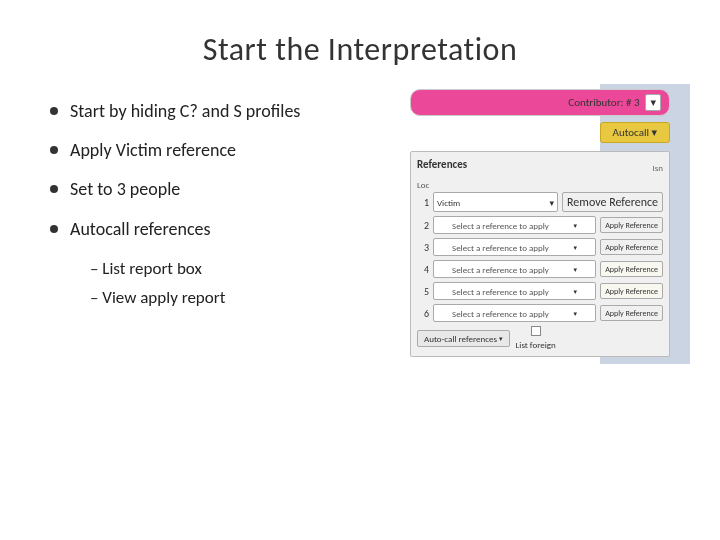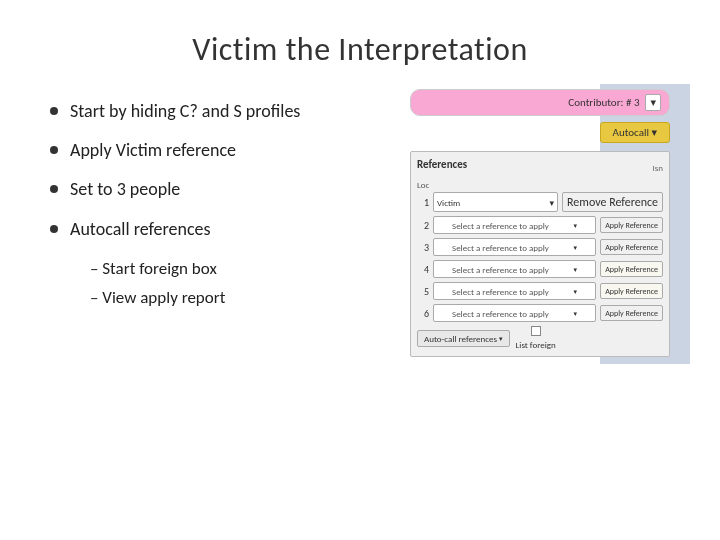--- a/index.html
+++ b/index.html
@@ -89,21 +89,21 @@
       opacity: 0.6;
       z-index: 0;
     }
 
     .panel-inner {
       position: relative;
       z-index: 1;
     }
 
     .contributor-bar {
-      background: #f9a8d4;
+      background: #ec4899;
       border: 1px solid #ccc;
       border-radius: 10px;
       padding: 4px 8px;
       display: flex;
       align-items: center;
       justify-content: flex-end;
       gap: 6px;
       margin-bottom: 6px;
       font-size: 11px;
       color: #333;
@@ -279,21 +279,21 @@
       font-size: 9px;
       color: #555;
       display: block;
       margin-bottom: 2px;
     }
   </style>
 </head>
 <body>
 
 <div class="slide-container">
-  <h1 class="title">Victim the Interpretation</h1>
+  <h1 class="title">Start the Interpretation</h1>
 
   <div class="content-area">
 
     <div class="bullets">
       <div class="bullet-item">
         <span class="bullet-dot"></span>
         <span>Start by hiding C? and S profiles</span>
       </div>
       <div class="bullet-item">
         <span class="bullet-dot"></span>
@@ -303,21 +303,21 @@
         <span class="bullet-dot"></span>
         <span>Set to 3 people</span>
       </div>
       <div class="bullet-item">
         <span class="bullet-dot"></span>
         <span>Autocall references</span>
       </div>
 
       <div class="sub-bullets">
         <div class="sub-bullet-item">
-          <span>– Start foreign box</span>
+          <span>– List report box</span>
         </div>
         <div class="sub-bullet-item">
           <span>– View apply report</span>
         </div>
       </div>
     </div>
 
     <div class="ui-panel">
       <div class="blue-bg"></div>
       <div class="panel-inner">

